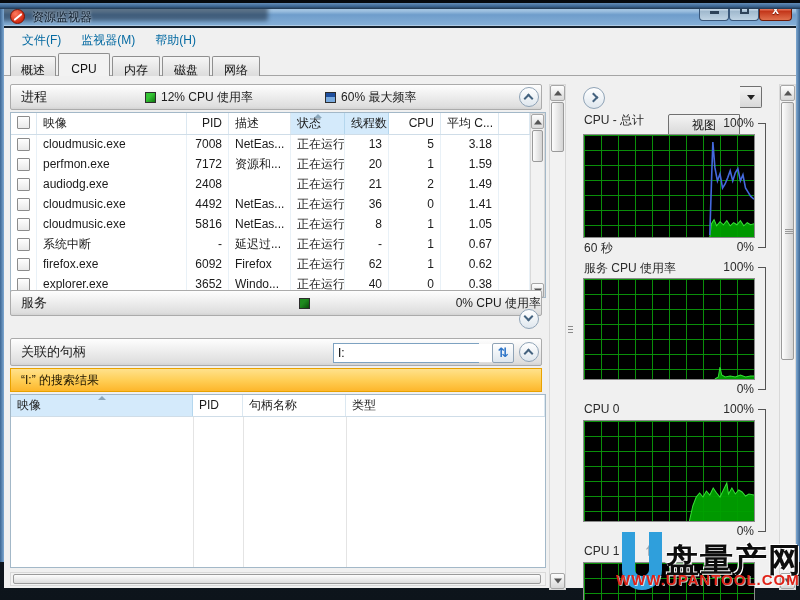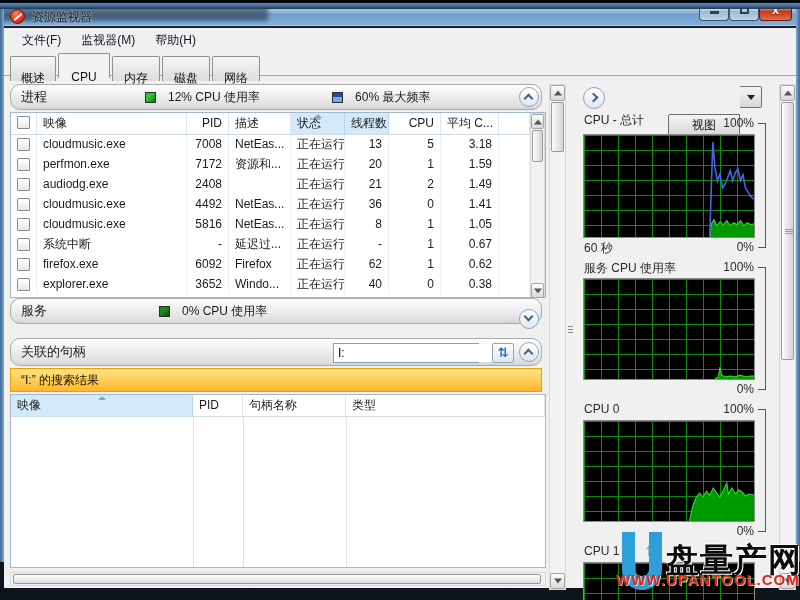--- a/index.html
+++ b/index.html
@@ -29,36 +29,36 @@
   .glyph-x { font-weight:bold; font-size:12px; text-shadow:0 1px 1px #701505; }
   .frame-l { left:0; top:28; width:4px; height:562px; background:linear-gradient(90deg,#3c6693,#7fa9d2); }
   .frame-r { left:796px; top:28; width:4px; height:562px; background:linear-gradient(90deg,#7fa9d2,#3c6693); }
   .frame-b { left:0; top:588; width:800px; height:9px; background:linear-gradient(180deg,#86b0d8,#3c6693 70%,#20364d); }
   .frame-bb { left:0; top:597; width:800px; height:3px; background:#06090d; }
 
   .client { left:4px; top:28px; width:792px; height:560px; background:#f0f0f0; }
 
   
   .menubar { left:4px; top:28px; width:792px; height:24px; background:#f0f0f0; display:flex; align-items:center; padding-left:10px; gap:4px; }
-  .menu-item { padding:2px 8px; color:#0f172a; }
+  .menu-item { padding:2px 8px; color:#0369a1; }
   .tabbar-line { left:4px; top:75px; width:792px; height:1px; background:#a5a5a5; }
-  .tab { position:absolute; top:56px; height:20px; padding:12px 10px; line-height:19px; text-align:center;
+  .tab { position:absolute; top:56px; height:20px; padding:4px 10px; line-height:19px; text-align:center;
     background:linear-gradient(180deg,#f6f6f6,#dcdcdc); border:1px solid #8f8f8f; border-bottom:none;
     border-radius:2px 2px 0 0; color:#111; z-index:1; }
   .tab.active { top:53px; height:23px; line-height:22px; background:#f2f2f2; z-index:3; font-size:12px; }
 
   
-  .secbar { background:linear-gradient(180deg,#fefefe,#dedede 90%,#d3d3d3); border:1px solid #ababab; border-radius:10px;
+  .secbar { background:linear-gradient(180deg,#fefefe,#dedede 90%,#d3d3d3); border:1px solid #ababab; border-radius:2px;
     display:flex; align-items:center; }
   .sec-title { margin-left:10px; font-size:13px; color:#1c1c1c; }
   .legend-sq { width:11px; height:11px; border:1px solid #2c2c2c; }
   .sq-green { background:linear-gradient(135deg,#35c435 40%,#107810); }
   .sq-green-dark { background:linear-gradient(135deg,#1f8a1f 40%,#0a4d0a); }
   .sq-blue { background:linear-gradient(180deg,#1f4f9e 45%,#7aabdf 50%); }
-  .legend-label { margin-left:12px; color:#1c1c1c; }
+  .legend-label { margin-left:5px; color:#1c1c1c; }
   .circ-btn { width:20px; height:20px; border-radius:50%; border:1px solid #8fa3b6;
     background:linear-gradient(180deg,#ffffff,#dfe7ee); position:absolute; }
   .chev { position:absolute; width:7px; height:7px; border-left:2px solid #44637f; border-top:2px solid #44637f; }
   .chev-up   { left:5px; top:7px;  transform:rotate(45deg); }
   .chev-down { left:5px; top:3px;  transform:rotate(225deg); }
   .chev-right{ left:4px; top:5px;  transform:rotate(135deg); }
 
   
   .tablebox { background:#fff; border:1px solid #a3b8c8; }
   .thead { display:grid; height:22px; line-height:21px; background:#fff; border-bottom:1px solid #cfdde8; }
@@ -293,21 +293,21 @@
       <div class="sb-btn" style="top:0;height:15px;">
           <span class="tri tri-up"></span>
         </div>
       <div class="sb-thumb" style="top:16px;height:32px;width:11px;"></div>
       <div class="sb-btn" style="top:169px;height:15px;">
           <span class="tri tri-down"></span>
         </div>
     </div>
   </div>
 
-  <div class="abs secbar" style="left:10px;top:298px;width:532px;height:26px;">
+  <div class="abs secbar" style="left:10px;top:290px;width:532px;height:26px;justify-content:space-between;">
     <span class="sec-title">服务</span>
     <span class="legend-sq sq-green-dark" style="margin-left:112px;"></span>
     <span class="legend-label">0% CPU 使用率</span>
   </div>
   <div class="abs circ-btn" style="left:519px;top:309px;">
       <span class="chev chev-down"></span>
     </div>
 
   <div class="abs secbar" style="left:10px;top:338px;width:532px;height:28px;">
     <span class="sec-title">关联的句柄</span>

